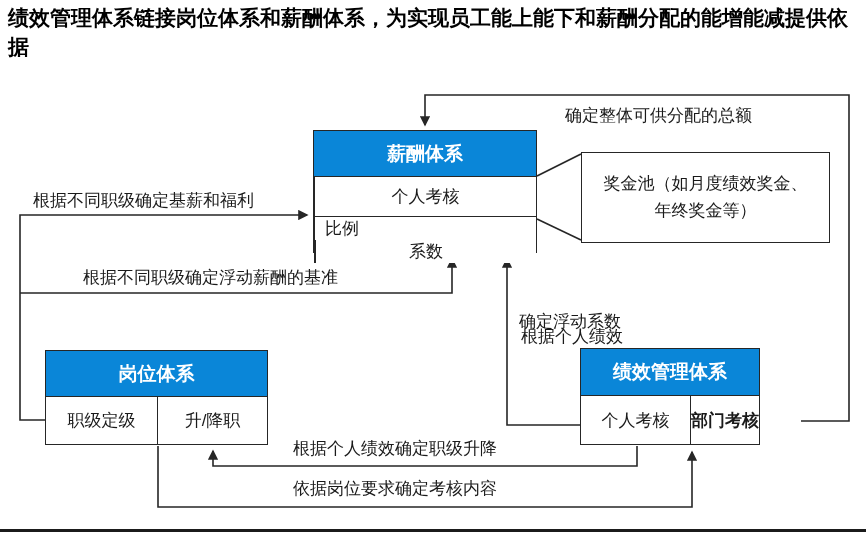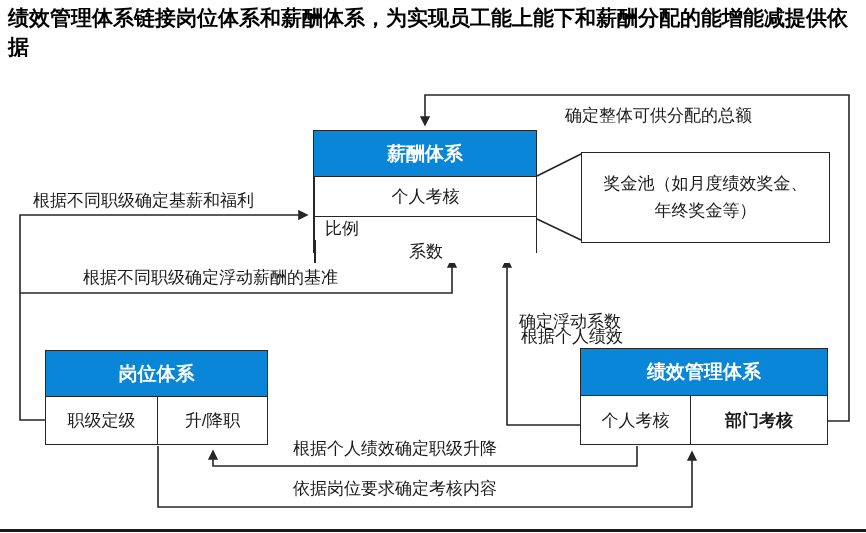--- a/index.html
+++ b/index.html
@@ -96,21 +96,21 @@
   </div>
 
   <div class="sysbox" style="left:45px; top:350px; width:223px; height:95px;">
     <div class="hdr" style="height:46px;">岗位体系</div>
     <div class="cellrow">
       <div class="cell" style="width:111px;">职级定级</div>
       <div class="cell vdiv" style="flex:1;">升/降职</div>
     </div>
   </div>
 
-  <div class="sysbox" style="left:580px; top:348px; width:248px; height:97px;">
+  <div class="sysbox" style="left:580px; top:348px; width:180px; height:97px;">
     <div class="hdr" style="height:47px;">绩效管理体系</div>
     <div class="cellrow">
       <div class="cell" style="width:109px;">个人考核</div>
       <div class="cell vdiv" style="flex:1;font-weight:bold;">部门考核</div>
     </div>
   </div>
 
   <span class="label" style="left:565px; top:104px;">确定整体可供分配的总额</span>
   <span class="label" style="left:33px; top:189px;">根据不同职级确定基薪和福利</span>
   <span class="label" style="left:83px; top:266px;">根据不同职级确定浮动薪酬的基准</span>

